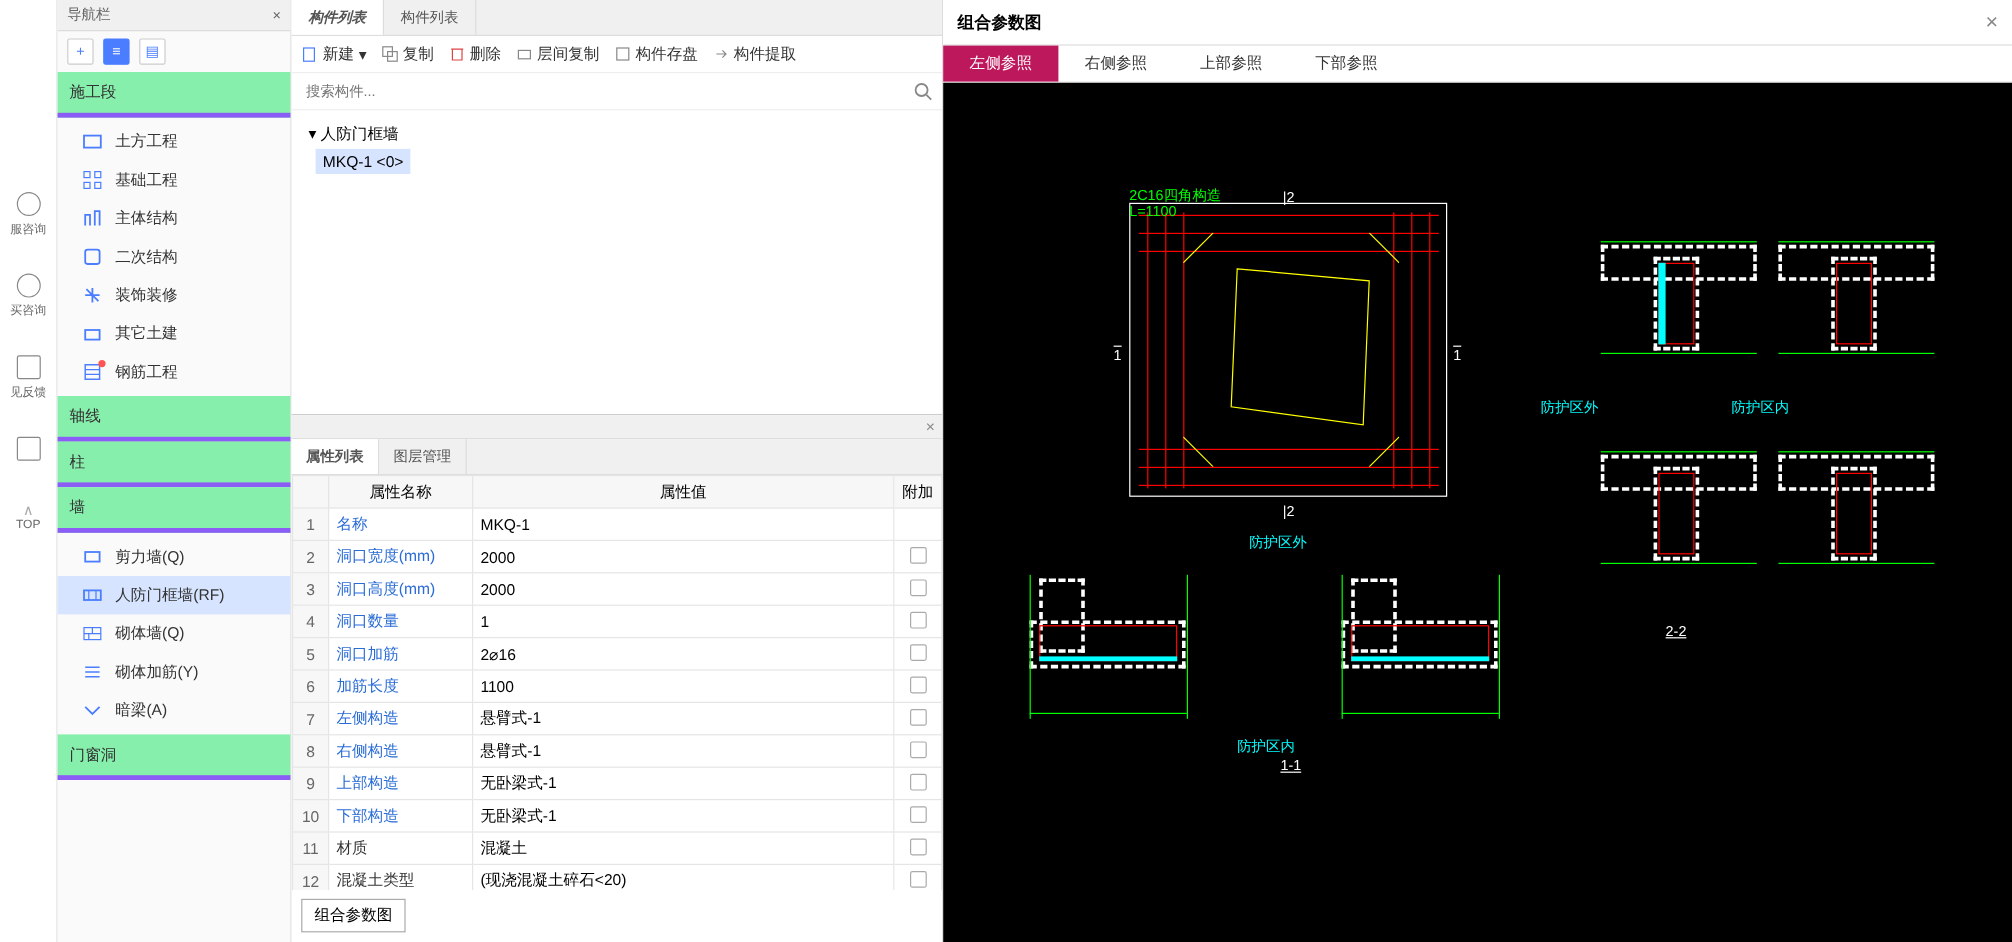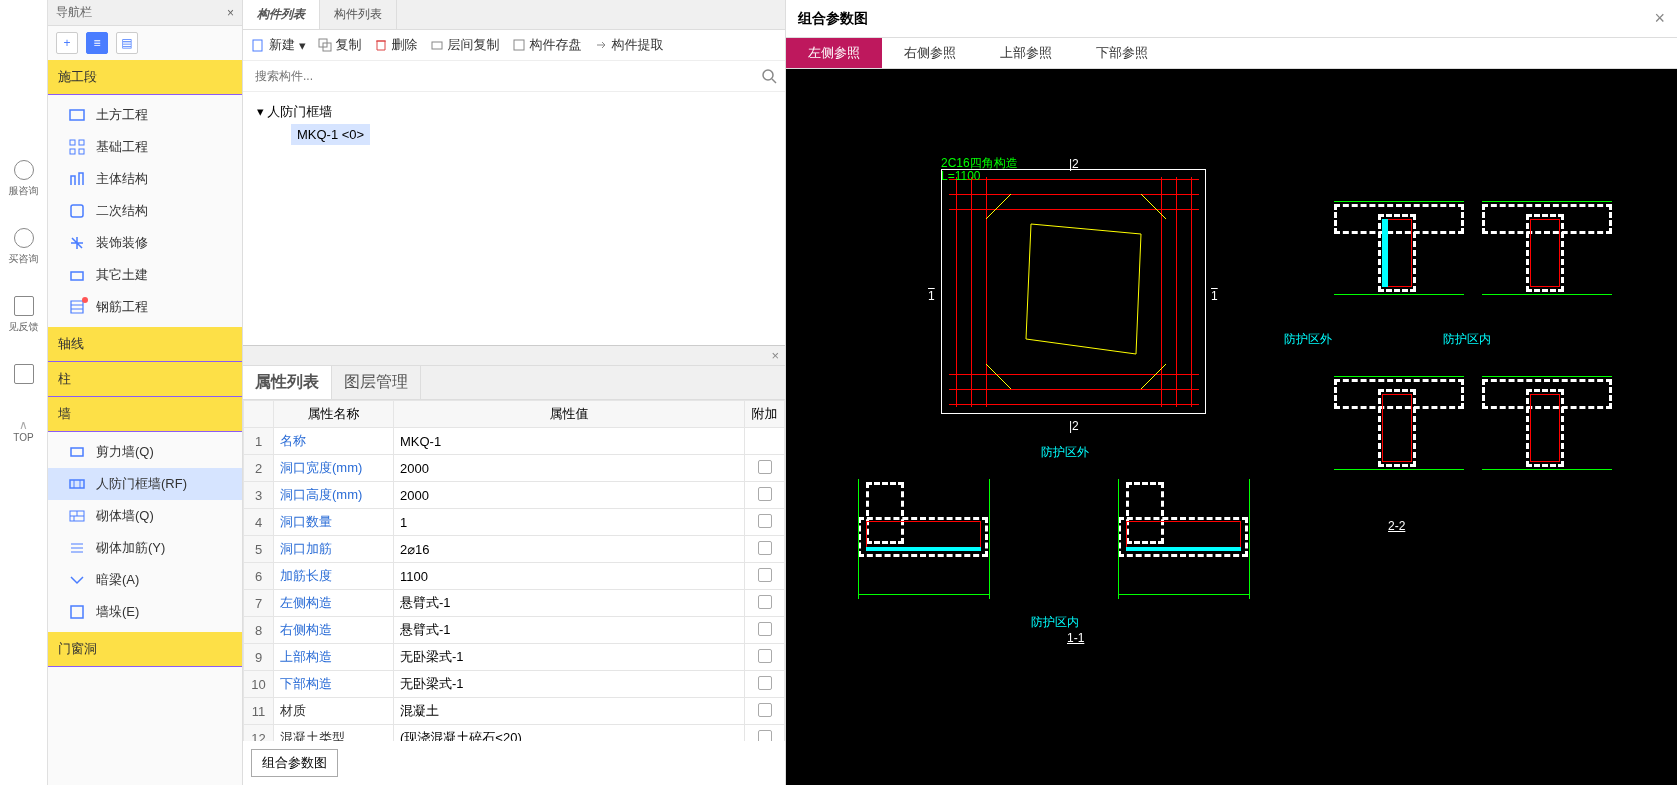--- a/index.html
+++ b/index.html
@@ -7,46 +7,46 @@
 
 .left-tools { width: 48px; background: #fff; border-right: 1px solid #e0e0e0; display: flex; flex-direction: column; align-items: center; padding-top: 160px; gap: 30px; }
 .left-tools .tool { width: 40px; text-align: center; font-size: 10px; color: #666; cursor: pointer; }
 .left-tools .tool-icon { width: 20px; height: 20px; border: 1px solid #888; border-radius: 50%; margin: 0 auto 4px; }
 
 .nav-panel { width: 195px; background: #fafafa; border-right: 1px solid #ddd; display: flex; flex-direction: column; }
 .nav-header { background: #f0f0f0; padding: 4px 8px; border-bottom: 1px solid #ddd; display: flex; justify-content: space-between; align-items: center; color: #666; font-size: 12px; }
 .nav-icons { display: flex; gap: 8px; padding: 6px 8px; }
 .nav-icons .nib { width: 22px; height: 22px; border: 1px solid #ccc; background: #fff; border-radius: 2px; cursor: pointer; display:flex; align-items:center; justify-content:center; font-size:12px; color:#4a7dff;}
 .nav-icons .nib.active{ background:#4a7dff; color:#fff; border-color:#4a7dff;}
-.nav-section { padding: 8px 10px; background: #fde047; border-bottom: 1px solid #8b5cf6; font-size: 13px; color: #333; }
+.nav-section { padding: 8px 10px; background: #86efac; border-bottom: 4px solid #8b5cf6; font-size: 13px; color: #333; }
 .nav-list { padding: 4px 0; }
 .nav-item { display: flex; align-items: center; gap: 10px; padding: 7px 12px 7px 20px; cursor: pointer; color: #333; font-size: 13px; }
 .nav-item.selected { background: #d6e4ff; }
 .nav-item .ico { width: 18px; height: 18px; flex-shrink: 0; }
 .ico svg { width: 18px; height: 18px; }
 .red-dot { width:6px; height:6px; background:#f55; border-radius:50%; position: absolute; margin-left: 14px; margin-top: -14px;}
 
 .mid-panel { width: 543px; display: flex; flex-direction: column; border-right: 1px solid #ddd; background:#fff;}
 .mid-tabs { display: flex; background: #f0f0f0; border-bottom: 1px solid #ddd; }
 .mid-tab { padding: 6px 14px; border-right: 1px solid #ddd; font-size: 12px; cursor: pointer; color:#555; }
 .mid-tab.active { background: #fff; font-weight:bold;font-style:italic; }
 .toolbar { display: flex; align-items: center; gap: 12px; padding: 6px 8px; border-bottom: 1px solid #eee; flex-wrap: wrap; }
 .tbtn { display: flex; align-items: center; gap: 4px; font-size: 13px; color: #333; cursor: pointer; }
 .tbtn .tico { width: 14px; height: 14px; display:inline-block;}
 .search-row { display: flex; align-items: center; padding: 4px 8px; border-bottom: 1px solid #eee; }
 .search-row input { flex: 1; border: none; outline: none; padding: 4px; font-size: 12px; }
 .search-row .sico { width: 16px; height: 16px; color: #888; }
 .tree { flex: 1; padding: 8px; overflow: auto; }
 .tree-node { padding: 3px 0 3px 6px; }
-.tree-child { margin-left: 40px; background: #d6e4ff; padding: 3px 6px; display: inline-block; }
+.tree-child { margin-left: 12px; background: #d6e4ff; padding: 3px 6px; display: inline-block; }
 
 .attr-section { border-top: 1px solid #ccc; display:flex; flex-direction:column; height: 440px;}
 .attr-section .close-x { float:right; padding:2px 6px; color:#888; cursor:pointer;}
 .attr-tabs { display:flex; background:#f0f0f0; border-bottom:1px solid #ddd;}
-.attr-tab { padding:6px 12px; font-size:16px; border-right:1px solid #ddd; cursor:pointer; color:#555;font-family:Liberation Mono, monospace;}
+.attr-tab { padding:6px 12px; font-size:12px; border-right:1px solid #ddd; cursor:pointer; color:#555;font-family:Liberation Mono, monospace;}
 .attr-tab.active { background:#fff; font-weight:bold;}
 .attr-table-wrap { overflow:auto; flex:1; position:relative;}
 table.attr { width: 100%; border-collapse: collapse; font-size: 13px; }
 table.attr th, table.attr td { border: 1px solid #e5e5e5; padding: 4px 6px; text-align: left; }
 table.attr th { background: #f7f7f7; font-weight: normal; text-align: center; }
 table.attr td.idx { width: 30px; text-align: center; color: #666; background:#f7f7f7;}
 table.attr td.pname { color: #2a6cd6; width: 120px;}
 table.attr td.black { color: #333;}
 table.attr td.addon { width: 40px; text-align: center; }
 .chk { width: 14px; height: 14px; border: 1px solid #aaa; display: inline-block; border-radius:2px;}
@@ -168,26 +168,20 @@
             <path d="M3 5h12M3 9h12M3 13h12" stroke="#4a7dff" stroke-width="1.2"></path>
           </svg></span>
         <span>砌体加筋(Y)</span>
       </div>
     <div class="nav-item">
         <span class="ico"><svg viewBox="0 0 18 18">
             <path d="M3 6l6 6 6-6" fill="none" stroke="#4a7dff" stroke-width="1.5"></path>
           </svg></span>
         <span>暗梁(A)</span>
       </div>
-    <div class="nav-item">
-        <span class="ico"><svg viewBox="0 0 18 18">
-            <rect x="3" y="3" width="12" height="12" fill="none" stroke="#4a7dff" stroke-width="1.5"></rect>
-          </svg></span>
-        <span>墙垛(E)</span>
-      </div>
   </div>
   <div class="nav-section">门窗洞</div>
 </div>
 
 <div class="mid-panel">
   <div class="mid-tabs">
     <div class="mid-tab active">构件列表</div>
     <div class="mid-tab">构件列表</div>
   </div>
   <div class="toolbar">

